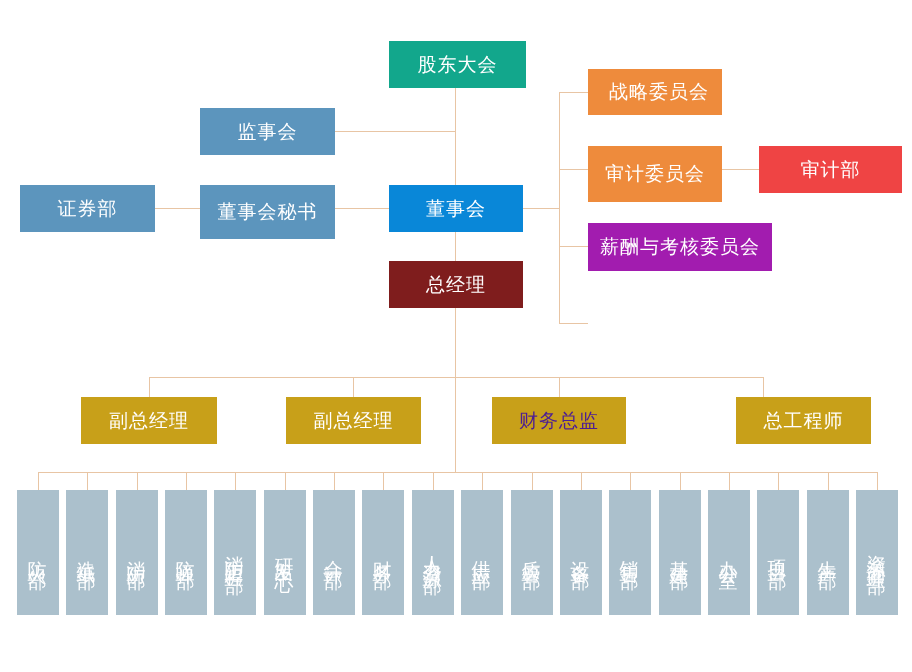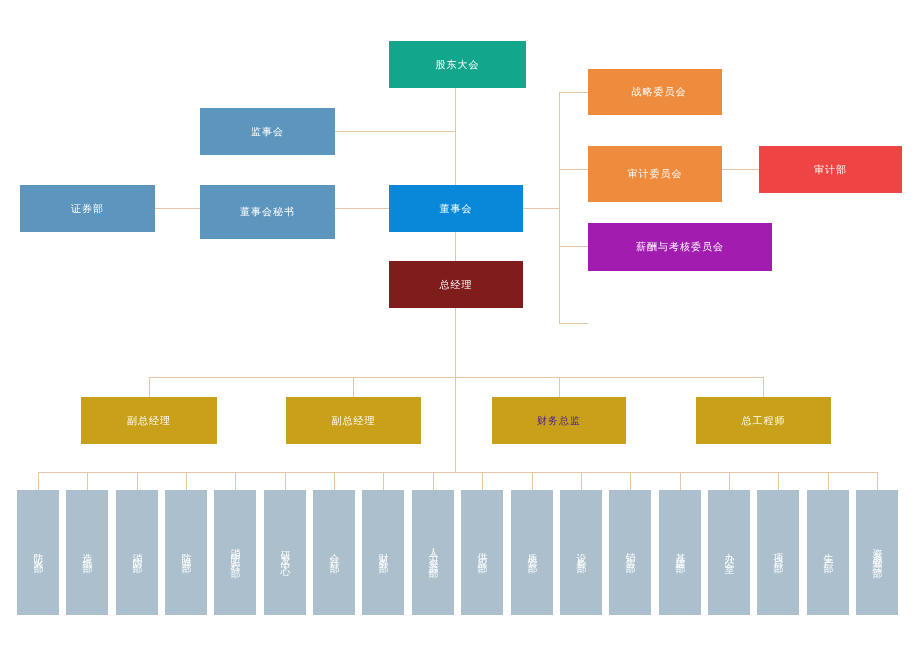--- a/index.html
+++ b/index.html
@@ -14,21 +14,21 @@
     height: 672px;
     background: #ffffff;
     overflow: hidden;
   }
   .node {
     position: absolute;
     display: flex;
     align-items: center;
     justify-content: center;
     color: #ffffff;
-    font-size: 10px;
+    font-size: 19px;
     letter-spacing: 1px;
     box-sizing: border-box;
     white-space: nowrap;
   }
   .node.vertical {
     writing-mode: vertical-rl;
     text-orientation: upright;
     letter-spacing: 5px;
     white-space: normal;
   }
@@ -83,21 +83,21 @@
     <div class="node" style="left: 200px; top: 185px; width: 135px; height: 54px; background: rgb(92, 149, 189); color: rgb(255, 255, 255);">董事会秘书</div>
     <div class="node" style="left: 389px; top: 185px; width: 134px; height: 47px; background: rgb(9, 135, 216); color: rgb(255, 255, 255);">董事会</div>
     <div class="node" style="left: 389px; top: 261px; width: 134px; height: 47px; background: #7f1d1d; color: rgb(255, 255, 255);">总经理</div>
     <div class="node" style="left: 588px; top: 69px; width: 134px; height: 46px; background: rgb(238, 139, 60); color: rgb(255, 255, 255); padding-left: 8px;">战略委员会</div>
     <div class="node" style="left: 588px; top: 146px; width: 134px; height: 56px; background: rgb(238, 139, 60); color: rgb(255, 255, 255);">审计委员会</div>
     <div class="node" style="left: 759px; top: 146px; width: 143px; height: 47px; background: #ef4444; color: rgb(255, 255, 255);">审计部</div>
     <div class="node" style="left: 588px; top: 223px; width: 184px; height: 48px; background: #a21caf; color: rgb(255, 255, 255);">薪酬与考核委员会</div>
     <div class="node" style="left: 81px; top: 397px; width: 136px; height: 47px; background: rgb(200, 160, 25); color: rgb(255, 255, 255);">副总经理</div>
     <div class="node" style="left: 286px; top: 397px; width: 135px; height: 47px; background: rgb(200, 160, 25); color: rgb(255, 255, 255);">副总经理</div>
     <div class="node" style="left: 492px; top: 397px; width: 134px; height: 47px; background: rgb(200, 160, 25); color: #4c1d95;">财务总监</div>
-    <div class="node" style="left: 696px; top: 397px; width: 135px; height: 47px; background: rgb(200, 160, 25); color: rgb(255, 255, 255); text-align: center;">总工程师</div>
+    <div class="node" style="left: 736px; top: 397px; width: 135px; height: 47px; background: rgb(200, 160, 25); color: rgb(255, 255, 255); text-align: center;">总工程师</div>
     <div class="node vertical" style="left: 17px; top: 490px; width: 42px; height: 125px; background: rgb(171, 192, 204); color: rgb(255, 255, 255);">防火部</div>
     <div class="node vertical" style="left: 66px; top: 490px; width: 42px; height: 125px; background: rgb(171, 192, 204); color: rgb(255, 255, 255);">造纸部</div>
     <div class="node vertical" style="left: 116px; top: 490px; width: 42px; height: 125px; background: rgb(171, 192, 204); color: rgb(255, 255, 255);">消防部</div>
     <div class="node vertical" style="left: 165px; top: 490px; width: 42px; height: 125px; background: rgb(171, 192, 204); color: rgb(255, 255, 255);">防弹部</div>
     <div class="node vertical" style="left: 214px; top: 490px; width: 42px; height: 125px; background: rgb(171, 192, 204); color: rgb(255, 255, 255);">消防工程部</div>
     <div class="node vertical" style="left: 264px; top: 490px; width: 42px; height: 125px; background: rgb(171, 192, 204); color: rgb(255, 255, 255);">研发中心</div>
     <div class="node vertical" style="left: 313px; top: 490px; width: 42px; height: 125px; background: rgb(171, 192, 204); color: rgb(255, 255, 255);">会计部</div>
     <div class="node vertical" style="left: 362px; top: 490px; width: 42px; height: 125px; background: rgb(171, 192, 204); color: rgb(255, 255, 255);">财务部</div>
     <div class="node vertical" style="left: 412px; top: 490px; width: 42px; height: 125px; background: rgb(171, 192, 204); color: rgb(255, 255, 255);">人力资源部</div>
     <div class="node vertical" style="left: 461px; top: 490px; width: 42px; height: 125px; background: rgb(171, 192, 204); color: rgb(255, 255, 255);">供应部</div>

